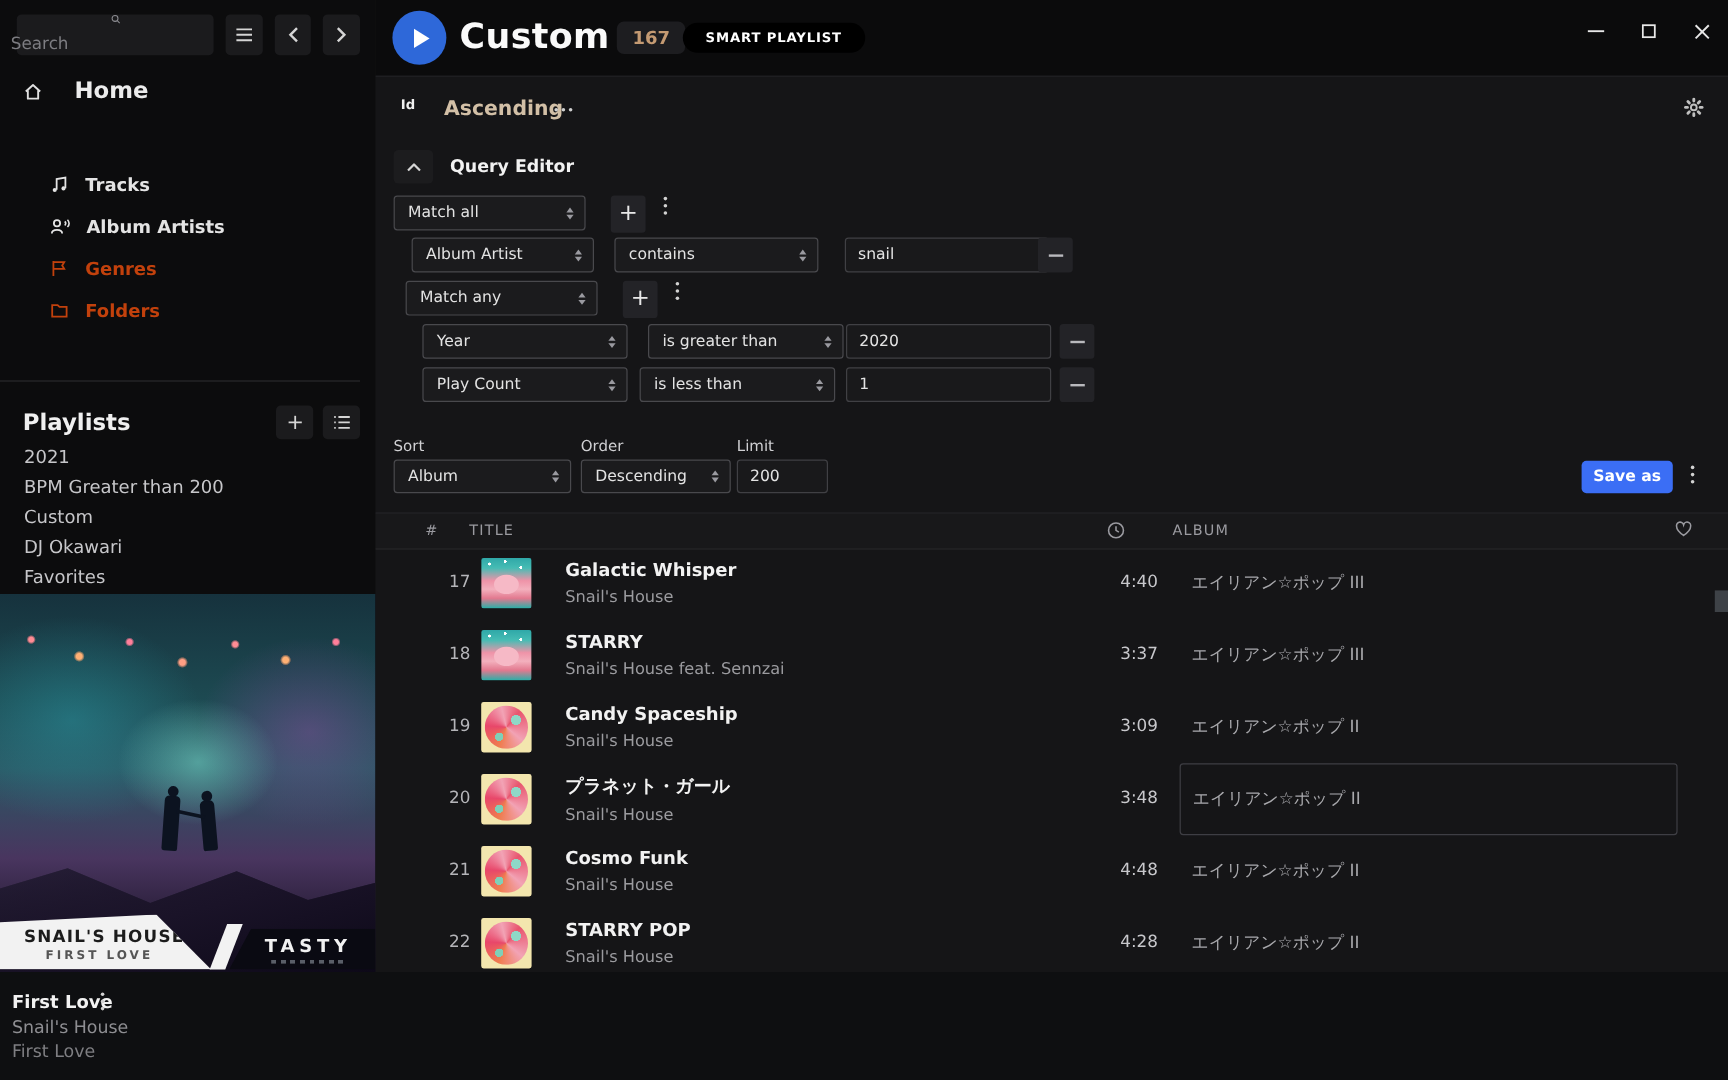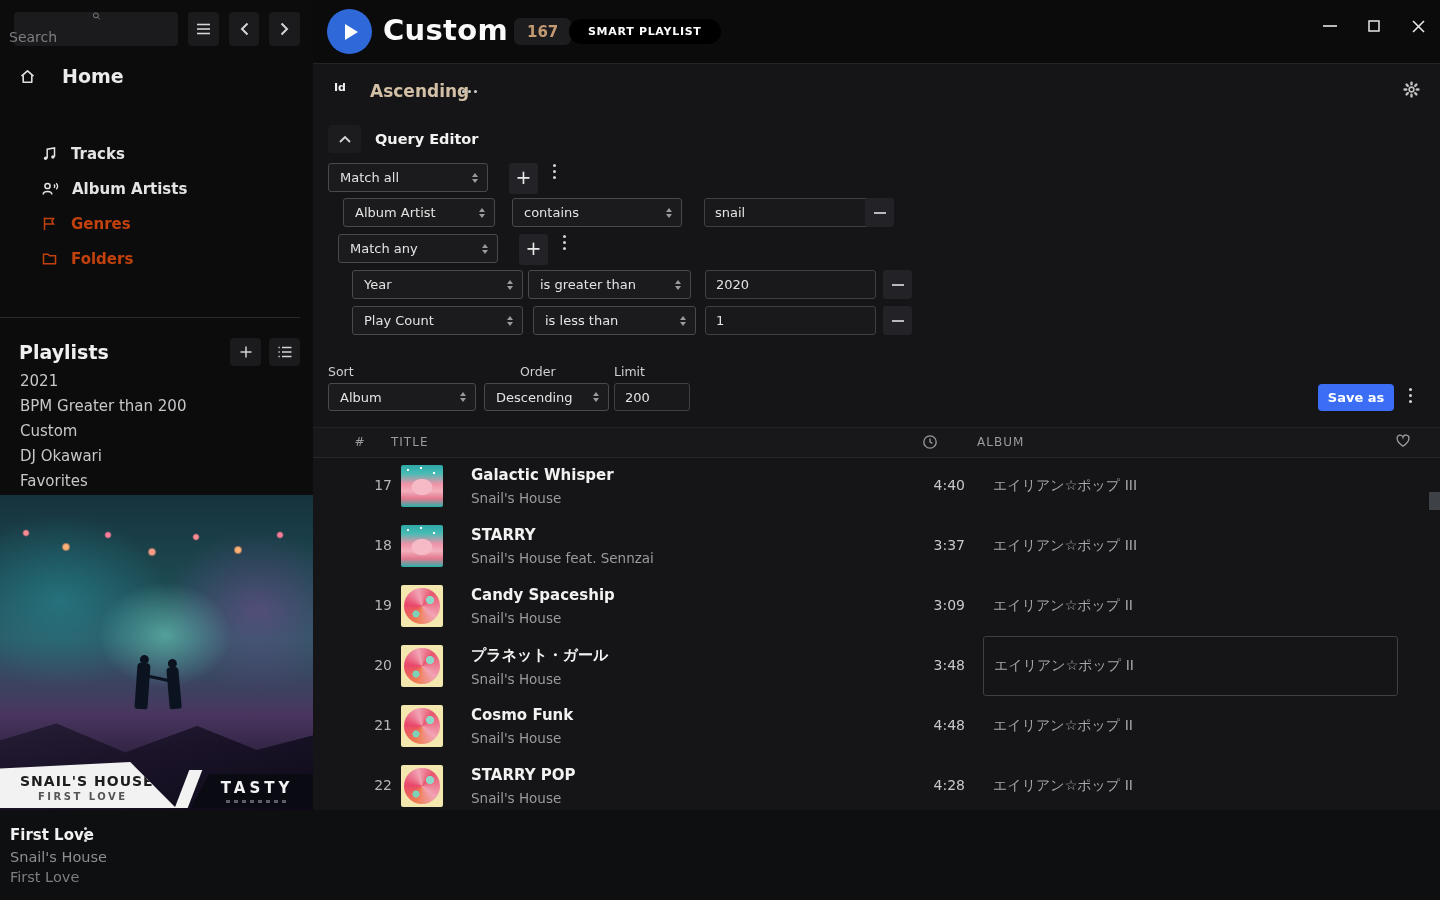--- a/index.html
+++ b/index.html
@@ -375,21 +375,21 @@
     <div class="sq-icon-btn plus-btn" style="left:206px;top:234px;">+</div>
     <span class="vdots" style="left:250px;top:241px;"></span>
 
     <div class="select" style="left:39px;top:270px;width:171px;">
       <span>Year</span>
       <span class="updown">
           <span class="u"></span>
           <span class="d"></span>
         </span>
     </div>
-    <div class="select" style="left:215px;top:270px;width:163px;">
+    <div class="select" style="left:227px;top:270px;width:163px;">
       <span>is greater than</span>
       <span class="updown">
           <span class="u"></span>
           <span class="d"></span>
         </span>
     </div>
     <input class="tinput" style="left: 392px; top: 270px; width: 171px;" value="2020">
     <div class="sq-icon-btn minus-btn" style="left:570px;top:270px;">
         <span class="bar"></span>
       </div>
@@ -407,21 +407,21 @@
           <span class="u"></span>
           <span class="d"></span>
         </span>
     </div>
     <input class="tinput" style="left: 392px; top: 306px; width: 171px;" value="1">
     <div class="sq-icon-btn minus-btn" style="left:570px;top:306px;">
         <span class="bar"></span>
       </div>
 
     <span class="sol-label" style="left:15px;top:364px;">Sort</span>
-    <span class="sol-label" style="left:171px;top:364px;margin-left:36px;">Order</span>
+    <span class="sol-label" style="left:171px;top:364px;">Order</span>
     <span class="sol-label" style="left:301px;top:364px;">Limit</span>
     <div class="select" style="left:15px;top:383px;width:148px;height:28px;">
       <span>Album</span>
       <span class="updown">
           <span class="u"></span>
           <span class="d"></span>
         </span>
     </div>
     <div class="select" style="left:171px;top:383px;width:125px;height:28px;">
       <span>Descending</span>

